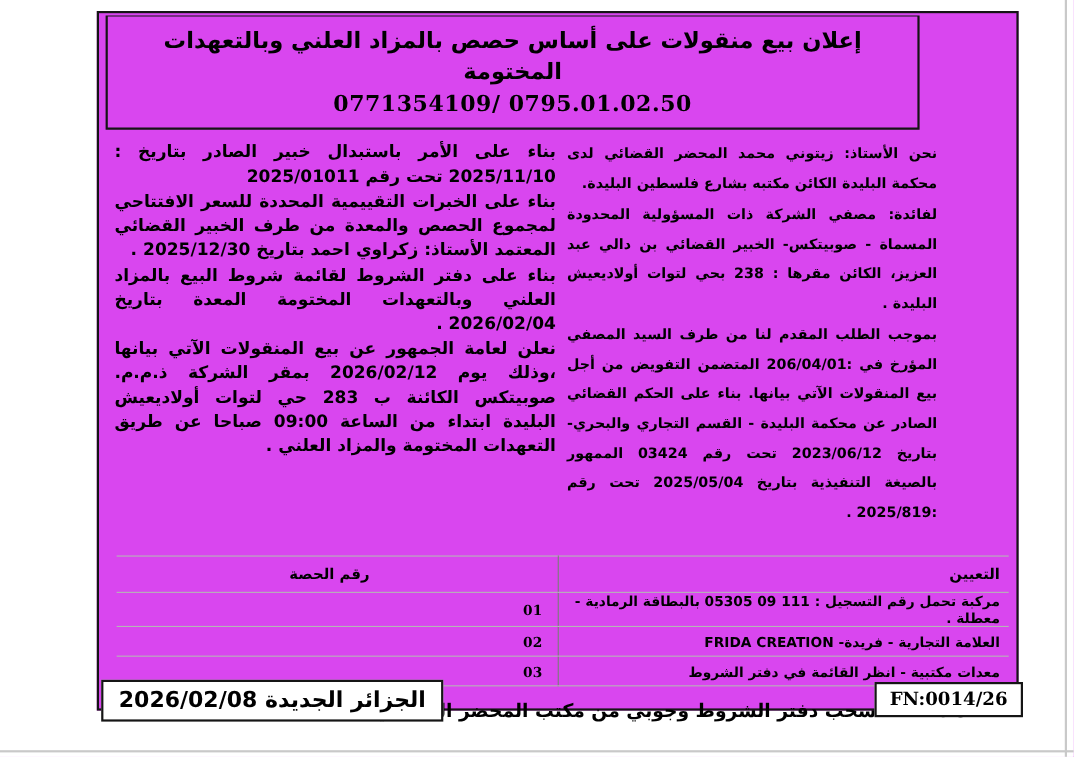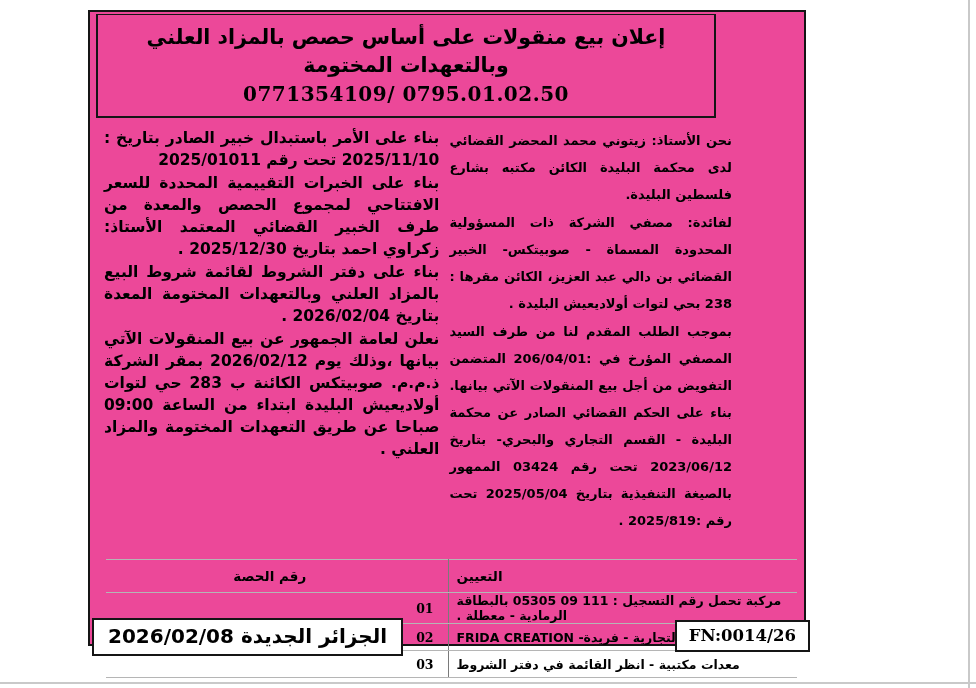--- a/index.html
+++ b/index.html
@@ -15,23 +15,23 @@
     position: absolute; top: 0; right: 6px; width: 2px; height: 688px;
     background: #c9c9c9;
   }
   .scan-edge-bottom {
     position: absolute; left: 0; bottom: 4px; width: 976px; height: 2px;
     background: #c9c9c9;
   }
   .page {
     position: absolute;
     left: 88px; top: 10px;
-    width: 718px; height: 636px;
+    width: 838px; height: 636px;
     border: 2px solid #151515;
-    background: #ec4899;
+    background: #d946ef;
     direction: rtl;
   }
   .title-box {
     margin: 2px 88px 0 6px;
     border: 2px solid #151515;
     border-top-width: 1px;
     padding: 8px 10px 10px;
     text-align: center;
   }
   .title-box .announcement-title {
@@ -72,21 +72,21 @@
     table-layout: fixed;
   }
   table.lots th, table.lots td {
     border-top: 1px solid #b5b5b5;
     border-bottom: 1px solid #b5b5b5;
     font-weight: 700;
   }
   table.lots .desig-col { width: 50.5%; border-left: 1.5px solid #7a7a7a; }
   table.lots th { height: 33px; font-size: 13.5px; }
   table.lots td { height: 27px; font-size: 12.5px; }
-  table.lots th.desig-col, table.lots td.desig-col { text-align: left; padding: 0 8px; }
+  table.lots th.desig-col, table.lots td.desig-col { text-align: right; padding: 0 8px; }
   table.lots th.lot-col, table.lots td.lot-col { padding-right: 14px; }
   .note-line {
     margin: 13px 46px 0 0;
     text-align: right;
     font-size: 17px;
   }
   .newspaper-box {
     position: absolute;
     left: 2px; bottom: -12px;
     border: 2px solid #151515;

